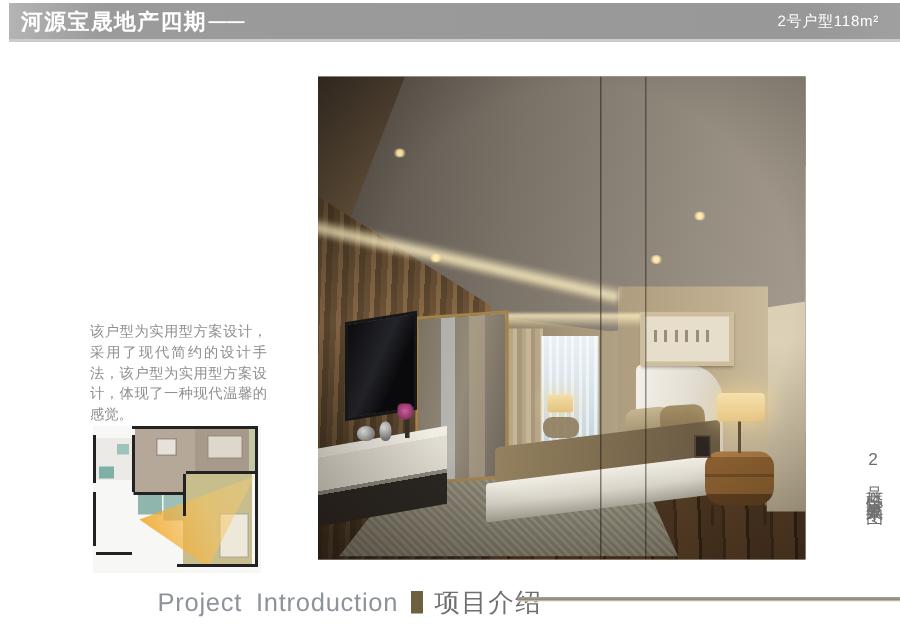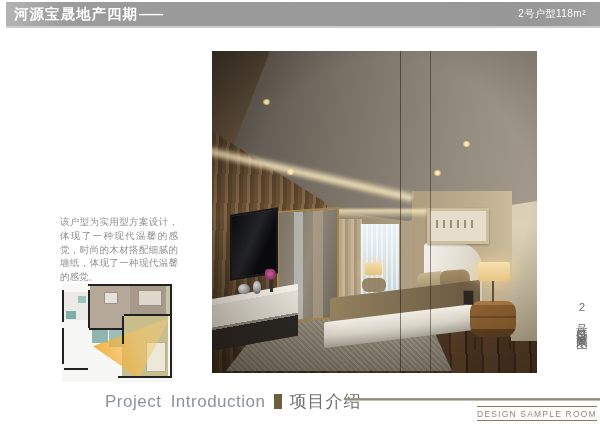--- a/index.html
+++ b/index.html
@@ -155,21 +155,21 @@
 <body>
 
 <div class="slide">
 
   <div class="header">
     <span class="header-title">河源宝晟地产四期</span>
     <span class="header-dash">——</span>
     <span class="header-unit">2号户型118m²</span>
   </div>
 
-  <div class="intro-text">该户型为实用型方案设计，体现了一种现代温馨的感觉，时尚的木材搭配细腻的墙纸，体现了一种现代温馨的感觉。</div>
+  <div class="intro-text">该户型为实用型方案设计，采用了现代简约的设计手法，该户型为实用型方案设计，体现了一种现代温馨的感觉。</div>
 
   <div class="fplan">
     <div class="fp-room-left"></div>
     <div class="fp-teal1"></div>
     <div class="fp-teal2"></div>
     <div class="fp-room-living"></div>
     <div class="fp-table"></div>
     <div class="fp-room-bed2"></div>
     <div class="fp-bed2"></div>
     <div class="fp-balcony"></div>
@@ -237,21 +237,14 @@
   </div>
 
   <div class="photo-caption">2号楼卧室效果图</div>
 
   <div class="footer-title">
     <span class="footer-en">Project Introduction</span>
     <span class="footer-bar"></span>
     <span class="footer-zh">项目介绍</span>
   </div>
   <div class="footer-line"></div>
-  <div class="stamp">
-    <div class="stamp-cap"></div>
-    <div class="stamp-mid">
-      <span class="stamp-text">DESIGN SAMPLE ROOM</span>
-    </div>
-    <div class="stamp-cap"></div>
-  </div>
 
 </div>
 
 </body></html>

